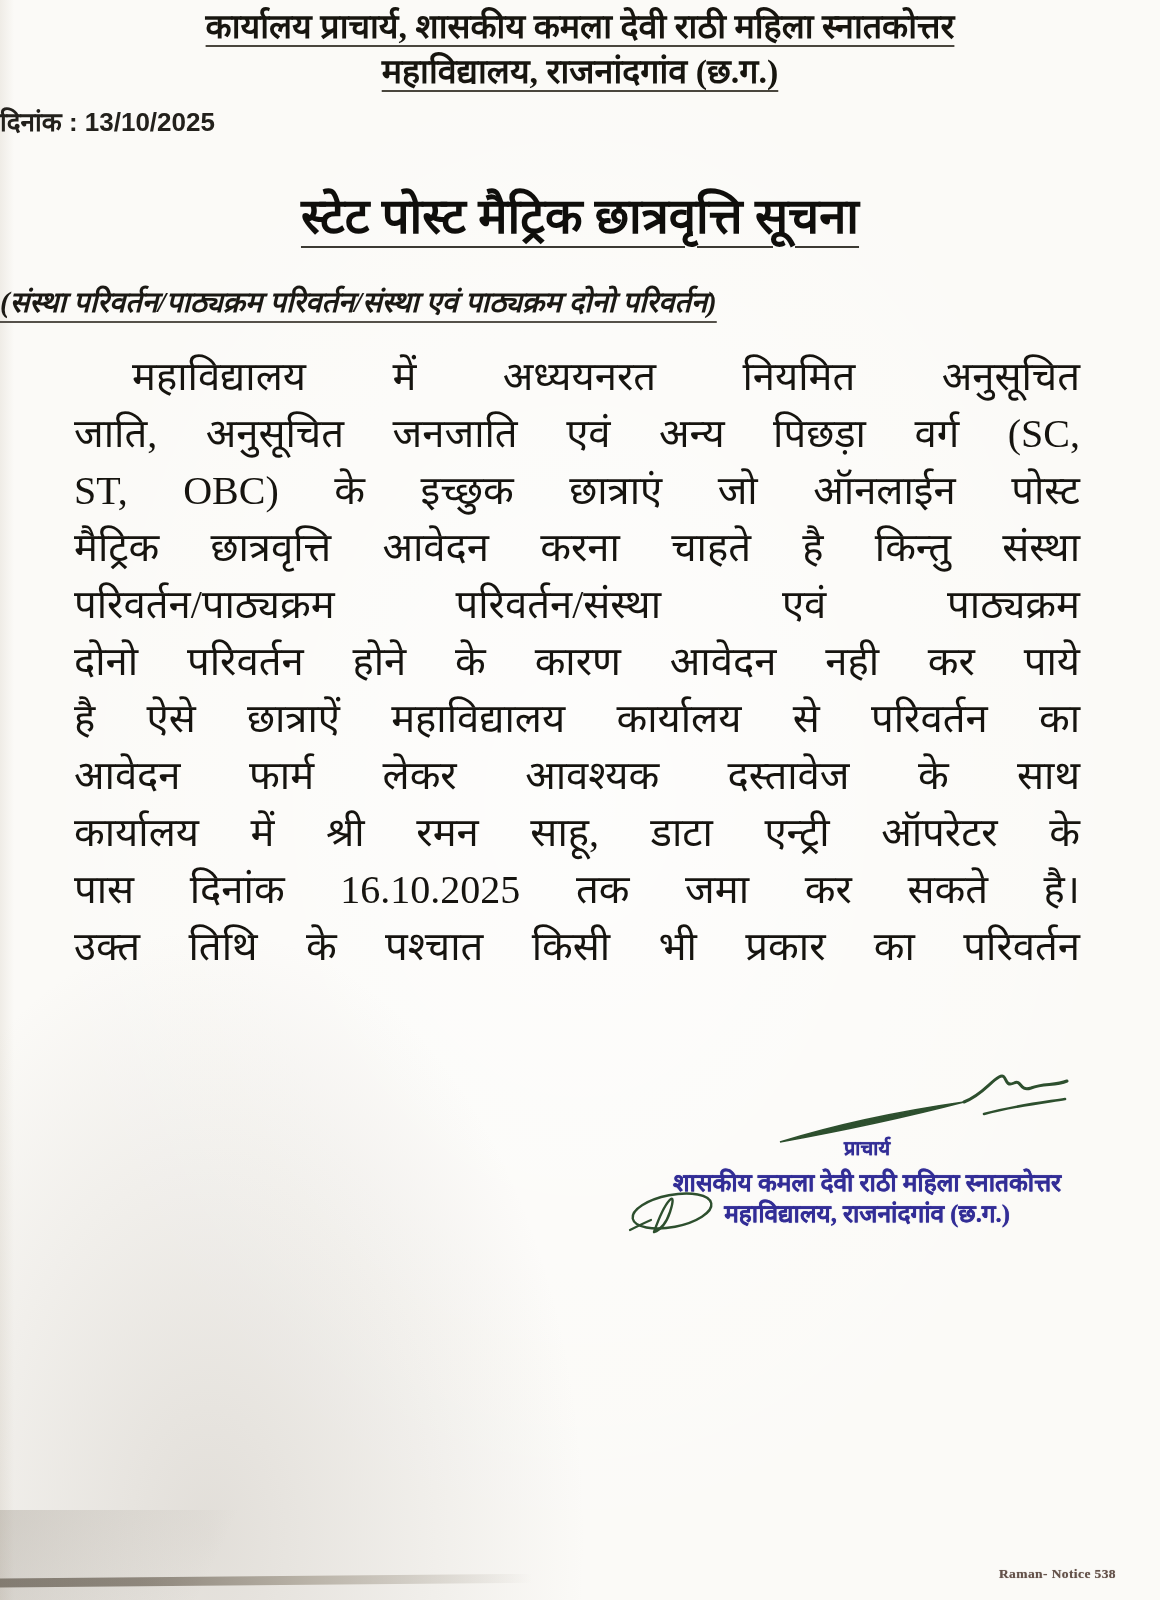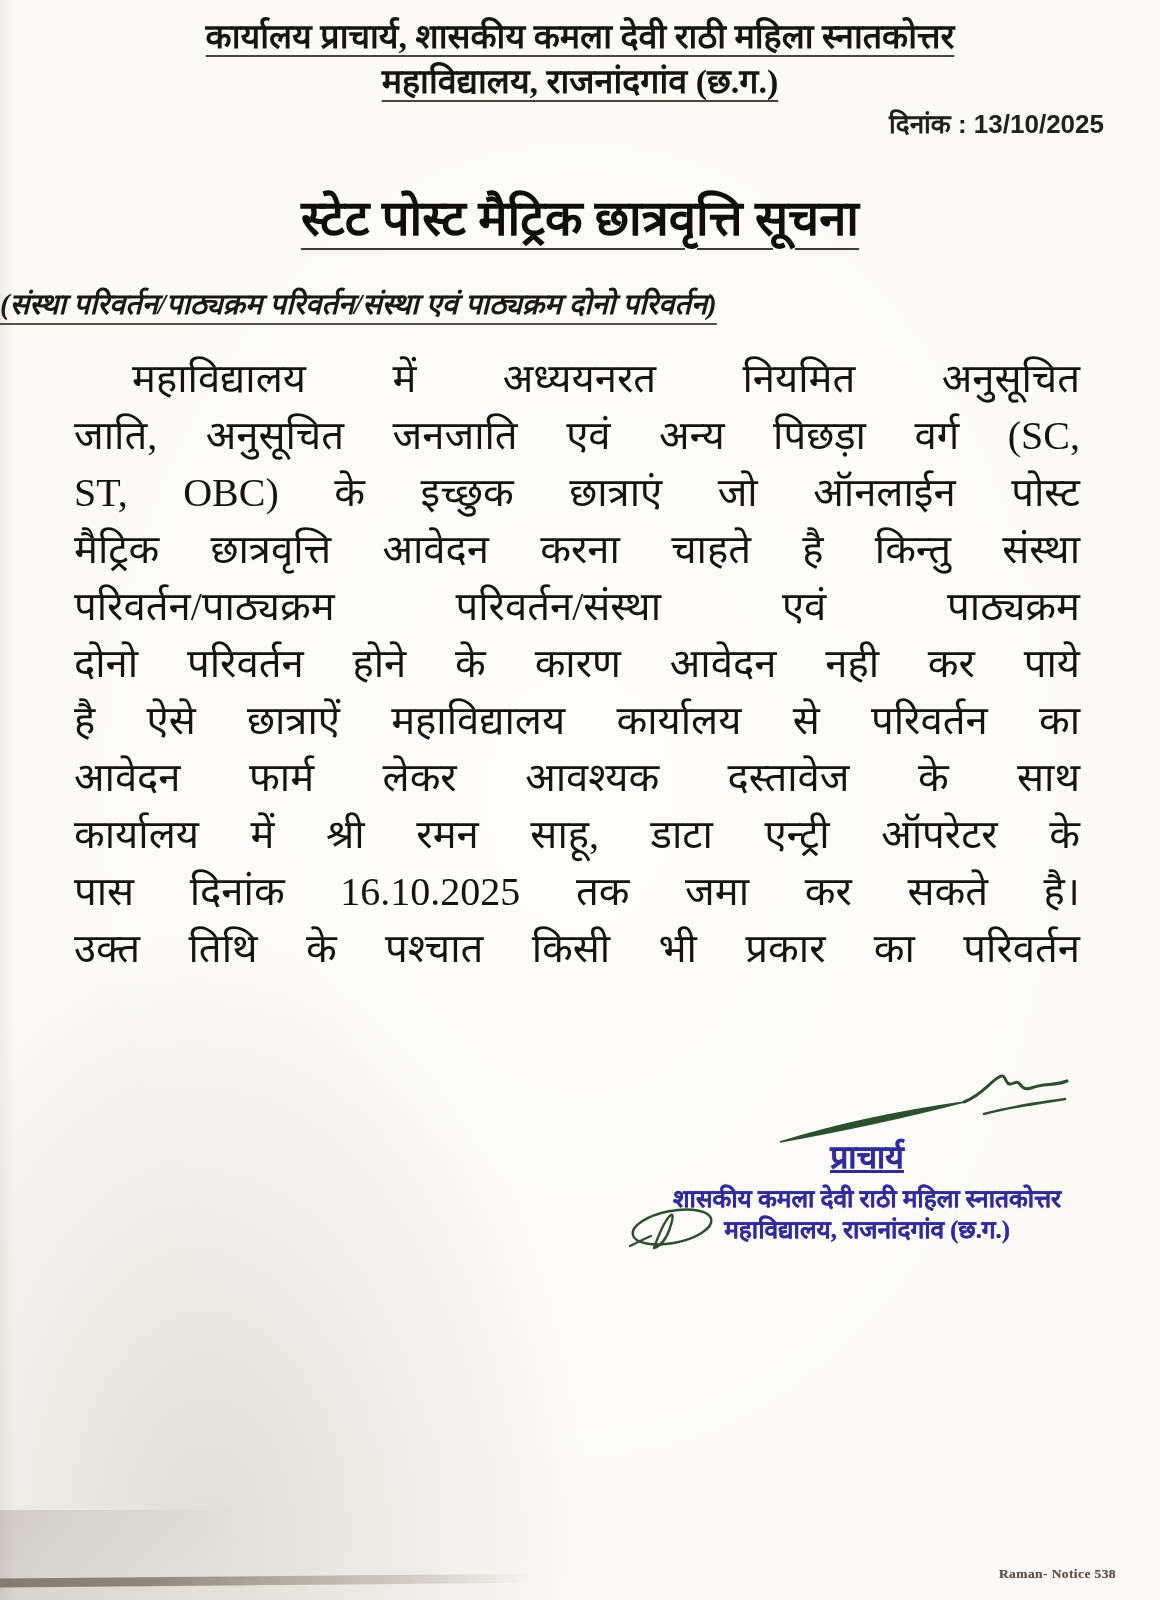--- a/index.html
+++ b/index.html
@@ -13,33 +13,33 @@
     margin:0 auto;
     overflow:hidden;
     background:
       radial-gradient(ellipse at 18% 96%, rgba(160,150,138,.28), transparent 28%),
       radial-gradient(ellipse at 50% 50%, rgba(255,255,255,.6), transparent 70%),
       linear-gradient(to right, #efece6 0px, #fbfaf7 14px, #fbfaf7 100%),
       #fbfaf7;
     color:#17150f;
   }
   
-  .letterhead{ text-align:center; padding-top:15px; }
+  .letterhead{ text-align:center; padding-top:5px; }
   .lh-line{
     display:inline-block;
     font-size:34px; font-weight:700; line-height:1.32;
     text-decoration:underline;
     text-decoration-thickness:1.5px;
     text-underline-offset:7px;
     text-decoration-color:#4a463e;
   }
   .date-row{
-    text-align:right;
+    text-align:left;
     padding-right:56px;
-    margin-top:0;
+    margin-top:8px;
     font-family:"Liberation Sans","DejaVu Sans",sans-serif;
     font-size:26px; font-weight:600; color:#23211c;
   }
   
   .notice-title{
     text-align:center; margin-top:42px;
   }
   .notice-title .t{
     display:inline-block;
     font-size:49px; font-weight:700; color:#0f0e0b;
@@ -73,24 +73,23 @@
   }
   .bline.indent{ padding-left:58px; }
   .bline.last{ text-align-last:left; }
   
   .sign-block{
     position:absolute; top:1068px; right:78px;
     width:430px; text-align:center;
   }
   .sig-swoosh{ display:block; margin:0 10px 0 auto; }
   .sig-designation{
-    font-size:32px; font-weight:700; color:#322d96;
+    font-size:20px; font-weight:700; color:#322d96;
     margin-top:-14px;
     text-shadow:0 0 .7px #322d96;
-    text-decoration:underline;
   }
   .sig-org1,.sig-org2{
     font-size:24.5px; font-weight:700; color:#322d96;
     line-height:1.28;
     text-shadow:0 0 .7px #322d96;
   }
   .sig-org1{ margin-top:6px; }
   .paraph{ position:absolute; left:-28px; bottom:-10px; }
   
   .footer-note{

